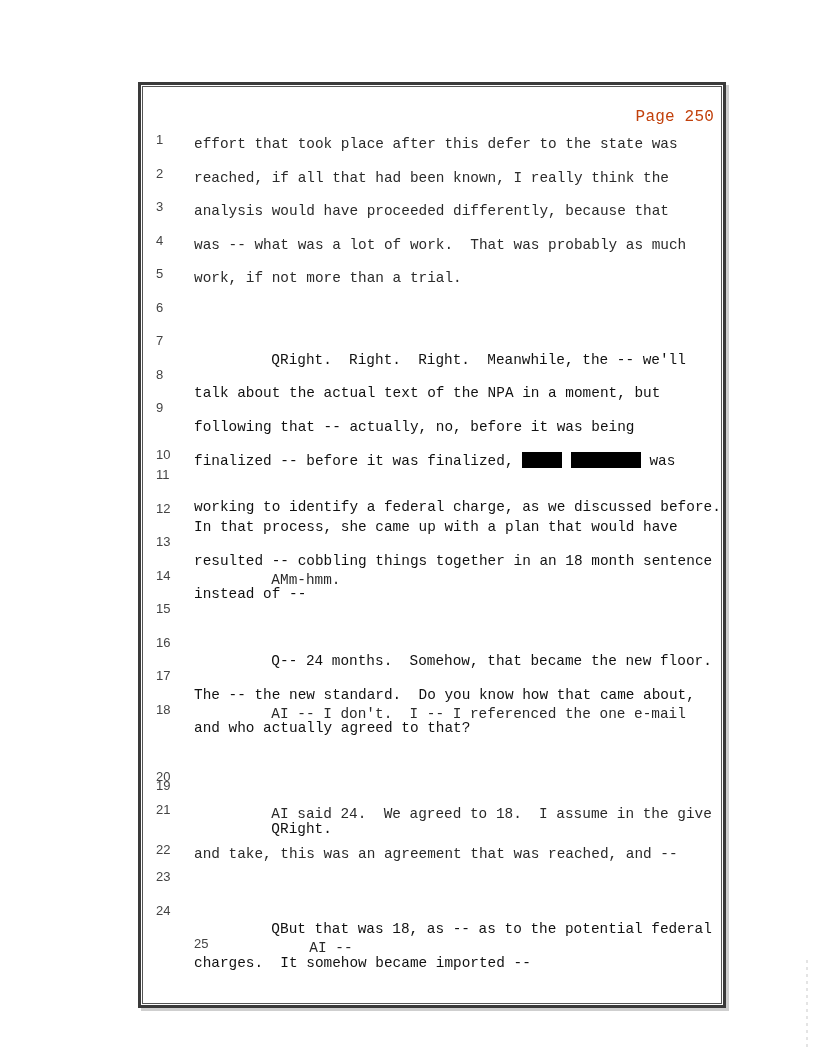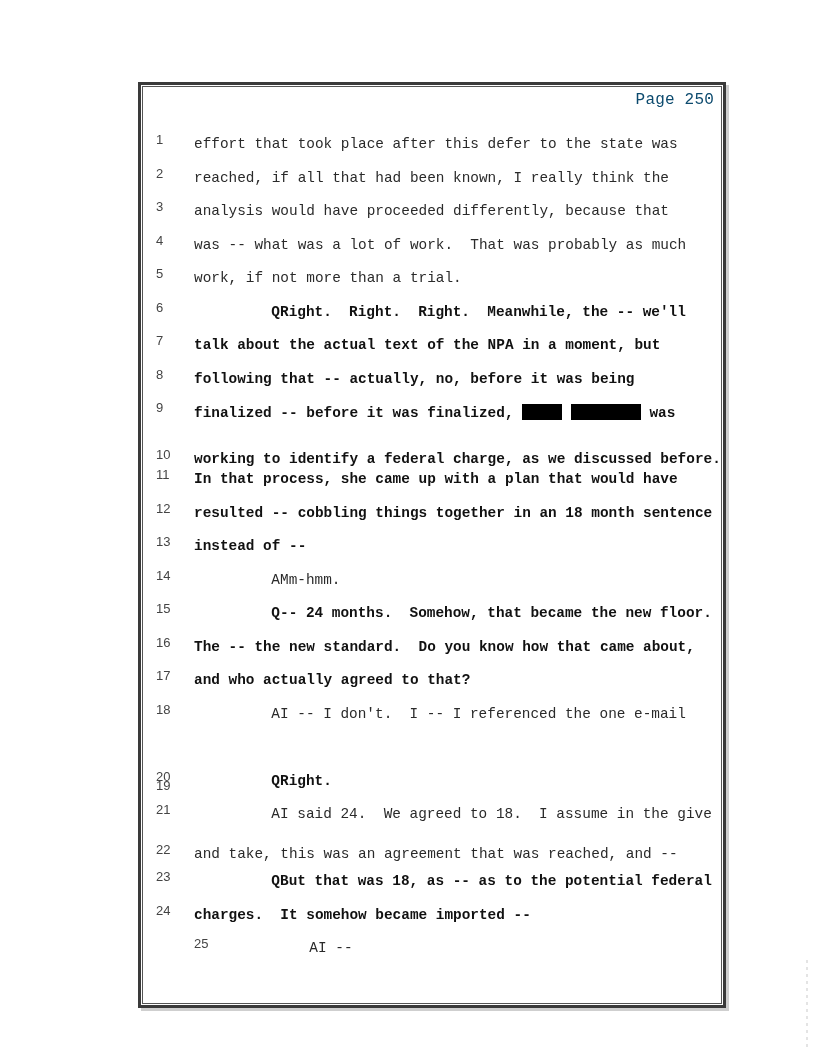--- a/index.html
+++ b/index.html
@@ -30,23 +30,23 @@
       left: 142px;
       top: 86px;
       width: 580px;
       height: 918px;
       border: 1px solid #555;
       box-sizing: border-box;
     }
     .page-number {
       position: absolute;
       right: 102px;
-      top: 91px;
+      top: 108px;
       font-size: 16px;
-      color: #0c4a6e;
+      color: #c2410c;
       letter-spacing: 0.2px;
     }
     .line {
       position: absolute;
       left: 0;
       width: 816px;
       height: 24px;
     }
     .line-num {
       position: absolute;
@@ -59,22 +59,23 @@
     }
     .line-text {
       position: absolute;
       left: 194px;
       font-size: 14.4px;
       white-space: pre;
       color: #2a2a2a;
       text-align: right;
     }
     .line-text.bold {
-      font-weight: bold;
+      font-weight: normal;
       color: #111;
+      margin-top: 48px;
     }
     .speaker {
       display: inline-block;
       width: 86px;
       padding-left: 47px;
       box-sizing: border-box;
     }
     .redact {
       display: inline-block;
       background: #000;

